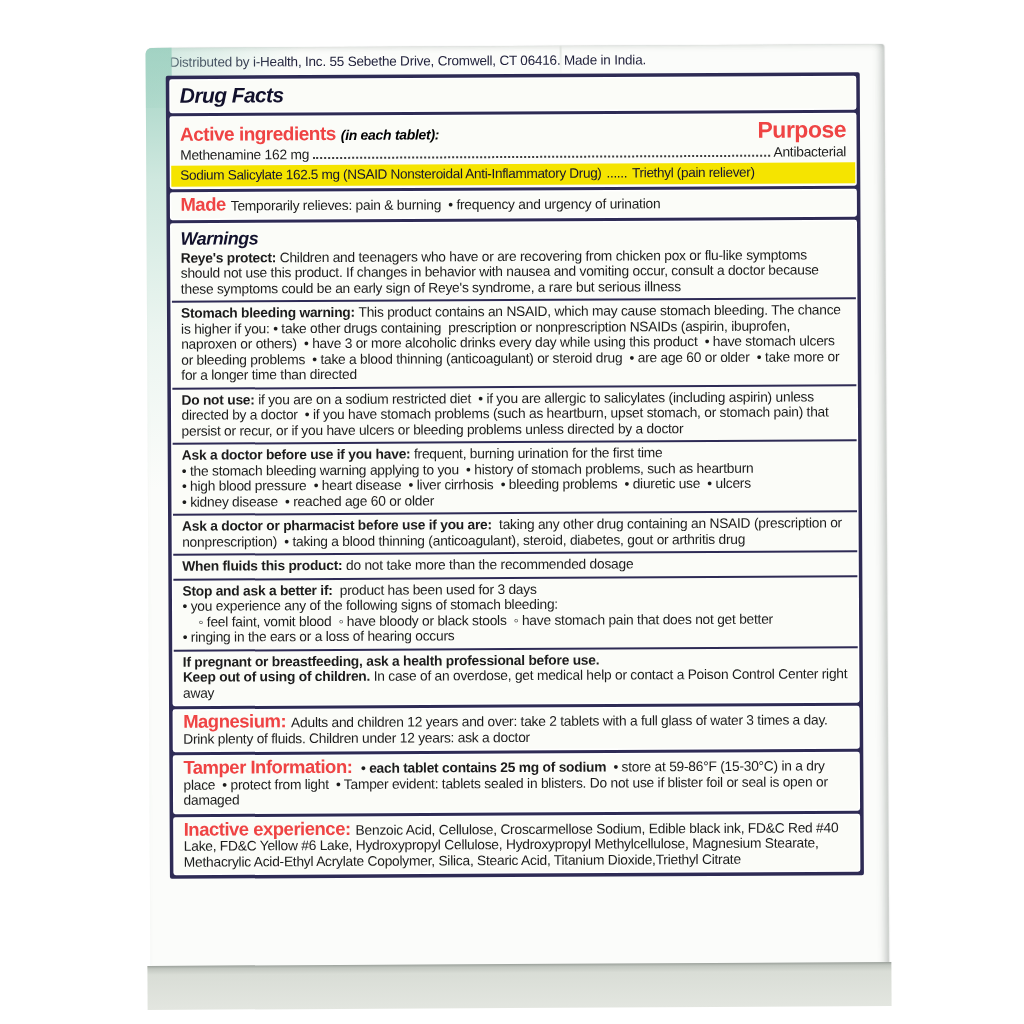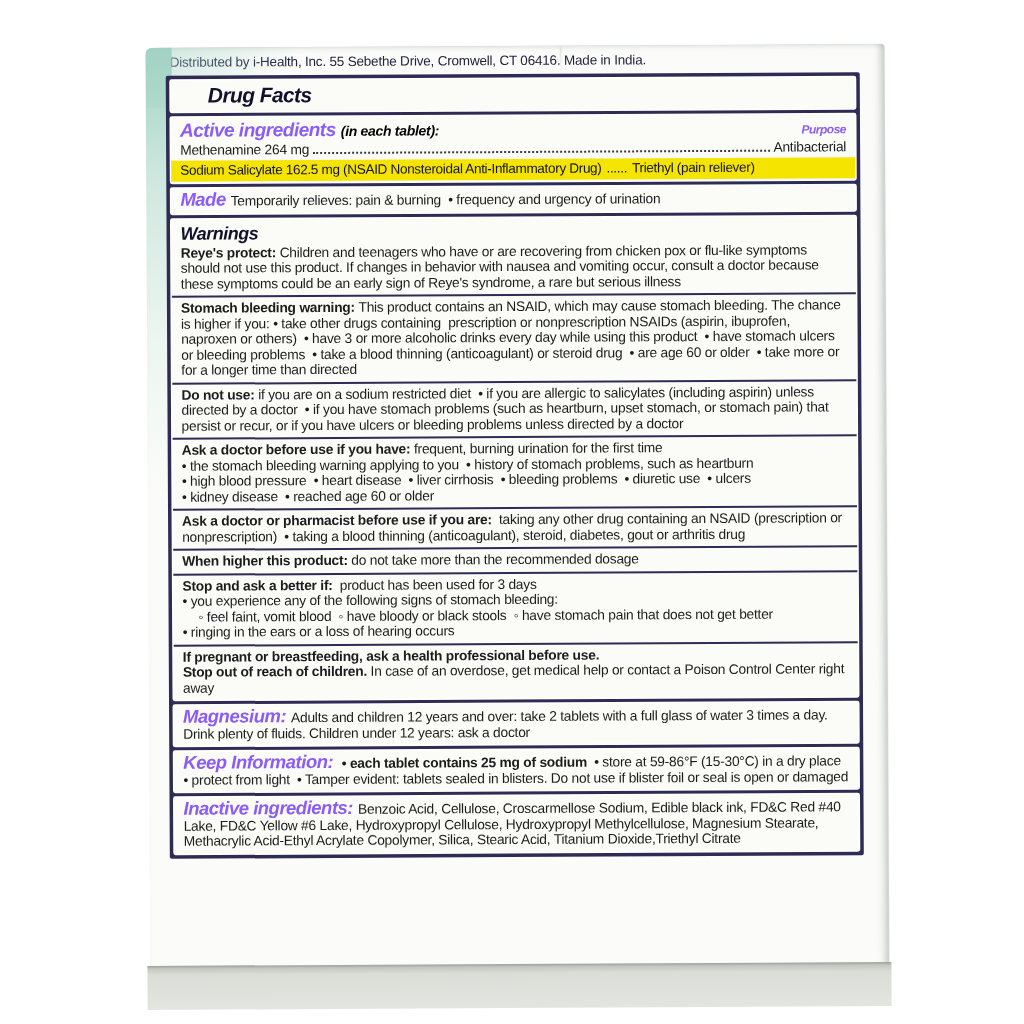--- a/index.html
+++ b/index.html
@@ -22,22 +22,22 @@
   .bottom-strip{position:absolute;left:-3px;top:918px;width:744px;height:44px;
      background:linear-gradient(to bottom,#9ba19b 0,#c2c7c0 3px,#d9ddd6 9px,#e3e6e0 100%);
      clip-path:polygon(0 0,744 0,744 2px,706px 6px,694px 37px,568px 37px,556px 6px,408px 6px,396px 37px,152px 37px,140px 6px,0 6px);}
 
   
   .panel{position:absolute;left:20px;top:28px;width:694px;background:#2e2b55;padding:5px;
          display:flex;flex-direction:column;gap:6px;box-sizing:border-box;border-radius:2px;}
   .sec{background:#fbfcf8;box-shadow:0 0 0 1.5px #ffffff;border-radius:1px;}
   .sec-pad{padding:3px 9px 4px 9px;}
 
-  .h1{font-weight:bold;font-style:italic;font-size:21px;letter-spacing:-0.6px;color:#12112c;margin-left:28px;}
-  .ih{font-weight:bold;font-style:italic;font-size:18.5px;letter-spacing:-0.5px;color:#8b5cf6;padding-right:5px;}
+  .h1{font-weight:bold;font-style:italic;font-size:21px;letter-spacing:-0.6px;color:#12112c;}
+  .ih{font-weight:bold;font-size:18.5px;letter-spacing:-0.5px;color:#ef4444;padding-right:5px;}
   .h2s{font-weight:bold;font-style:italic;font-size:14px;letter-spacing:-0.3px;color:#000000;}
   .b{font-weight:bold;}
 
   .para{margin:0;font-size:13.8px;line-height:15.5px;letter-spacing:-0.25px;white-space:pre-wrap;}
   .para.ind{padding-left:16px;}
 
   
   .ai-head{display:flex;justify-content:space-between;align-items:baseline;padding:2px 9px 0 9px;}
   .ing-row{display:flex;align-items:baseline;padding:0 9px;font-size:13.8px;line-height:17px;letter-spacing:-0.25px;}
   .leader{flex:1;border-bottom:2px dotted #3c3c3c;margin:0 3px 3px 4px;min-width:30px;}
@@ -69,24 +69,24 @@
         <div class="sec-pad">
           <span class="h1">Drug Facts</span>
         </div>
       </section>
 
       <section class="sec">
         <div class="ai-head">
           <div>
             <span class="ih" style="font-size:19px">Active ingredients</span><span class="h2s">(in each tablet):</span>
           </div>
-          <span class="ih" style="font-size:12px;padding-right:0">Purpose</span>
+          <span class="ih" style="font-size:23px;padding-right:0">Purpose</span>
         </div>
         <div class="ing-row">
-          <span>Methenamine 264 mg</span>
+          <span>Methenamine 162 mg</span>
           <span class="leader"></span>
           <span>Antibacterial</span>
         </div>
         <div class="yellow-row">
           <span>Sodium Salicylate 162.5 mg (NSAID Nonsteroidal Anti-Inflammatory Drug)</span>
           <span class="ydots">......</span>
           <span>Triethyl (pain reliever)</span>
         </div>
       </section>
 
@@ -113,50 +113,50 @@
             <div class="wblock">
               <p class="para"><span class="b">Ask a doctor before use if you have: </span><span>frequent, burning urination for the first time</span></p>
               <p class="para"><span>• the stomach bleeding warning applying to you  • history of stomach problems, such as heartburn</span></p>
               <p class="para"><span>• high blood pressure  • heart disease  • liver cirrhosis  • bleeding problems  • diuretic use  • ulcers</span></p>
               <p class="para"><span>• kidney disease  • reached age 60 or older</span></p>
             </div>
             <div class="wblock">
               <p class="para"><span class="b">Ask a doctor or pharmacist before use if you are: </span><span> taking any other drug containing an NSAID (prescription or nonprescription)  • taking a blood thinning (anticoagulant), steroid, diabetes, gout or arthritis drug</span></p>
             </div>
             <div class="wblock">
-              <p class="para"><span class="b">When higher this product: </span><span>do not take more than the recommended dosage</span></p>
+              <p class="para"><span class="b">When fluids this product: </span><span>do not take more than the recommended dosage</span></p>
             </div>
             <div class="wblock">
               <p class="para"><span class="b">Stop and ask a better if: </span><span> product has been used for 3 days</span></p>
               <p class="para"><span>• you experience any of the following signs of stomach bleeding:</span></p>
               <p class="para ind"><span>◦ feel faint, vomit blood  ◦ have bloody or black stools  ◦ have stomach pain that does not get better</span></p>
               <p class="para"><span>• ringing in the ears or a loss of hearing occurs</span></p>
             </div>
             <div class="wblock">
               <p class="para"><span class="b">If pregnant or breastfeeding, ask a health professional before use.</span></p>
-              <p class="para"><span class="b">Stop out of reach of children. </span><span>In case of an overdose, get medical help or contact a Poison Control Center right away</span></p>
+              <p class="para"><span class="b">Keep out of using of children. </span><span>In case of an overdose, get medical help or contact a Poison Control Center right away</span></p>
             </div>
           </div>
       </section>
 
       <section class="sec">
         <div class="sec-pad">
             <p class="para"><span class="ih">Magnesium:</span><span>Adults and children 12 years and over: take 2 tablets with a full glass of water 3 times a day. Drink plenty of fluids. Children under 12 years: ask a doctor</span></p>
           </div>
       </section>
 
       <section class="sec">
         <div class="sec-pad">
-            <p class="para"><span class="ih">Keep Information:</span><span class="b"> • each tablet contains 25 mg of sodium </span><span> • store at 59-86°F (15-30°C) in a dry place  • protect from light  • Tamper evident: tablets sealed in blisters. Do not use if blister foil or seal is open or damaged</span></p>
+            <p class="para"><span class="ih">Tamper Information:</span><span class="b"> • each tablet contains 25 mg of sodium </span><span> • store at 59-86°F (15-30°C) in a dry place  • protect from light  • Tamper evident: tablets sealed in blisters. Do not use if blister foil or seal is open or damaged</span></p>
           </div>
       </section>
 
       <section class="sec">
         <div class="sec-pad">
-            <p class="para"><span class="ih">Inactive ingredients:</span><span>Benzoic Acid, Cellulose, Croscarmellose Sodium, Edible black ink, FD&amp;C Red #40 Lake, FD&amp;C Yellow #6 Lake, Hydroxypropyl Cellulose, Hydroxypropyl Methylcellulose, Magnesium Stearate, Methacrylic Acid-Ethyl Acrylate Copolymer, Silica, Stearic Acid, Titanium Dioxide,Triethyl Citrate</span></p>
+            <p class="para"><span class="ih">Inactive experience:</span><span>Benzoic Acid, Cellulose, Croscarmellose Sodium, Edible black ink, FD&amp;C Red #40 Lake, FD&amp;C Yellow #6 Lake, Hydroxypropyl Cellulose, Hydroxypropyl Methylcellulose, Magnesium Stearate, Methacrylic Acid-Ethyl Acrylate Copolymer, Silica, Stearic Acid, Titanium Dioxide,Triethyl Citrate</span></p>
           </div>
       </section>
 
     </div>
 
     <div class="distrib">Distributed by i-Health, Inc. 55 Sebethe Drive, Cromwell, CT 06416.  Made in India.</div>
     <div class="bottom-strip"></div>
   </div>
 </div>
 

